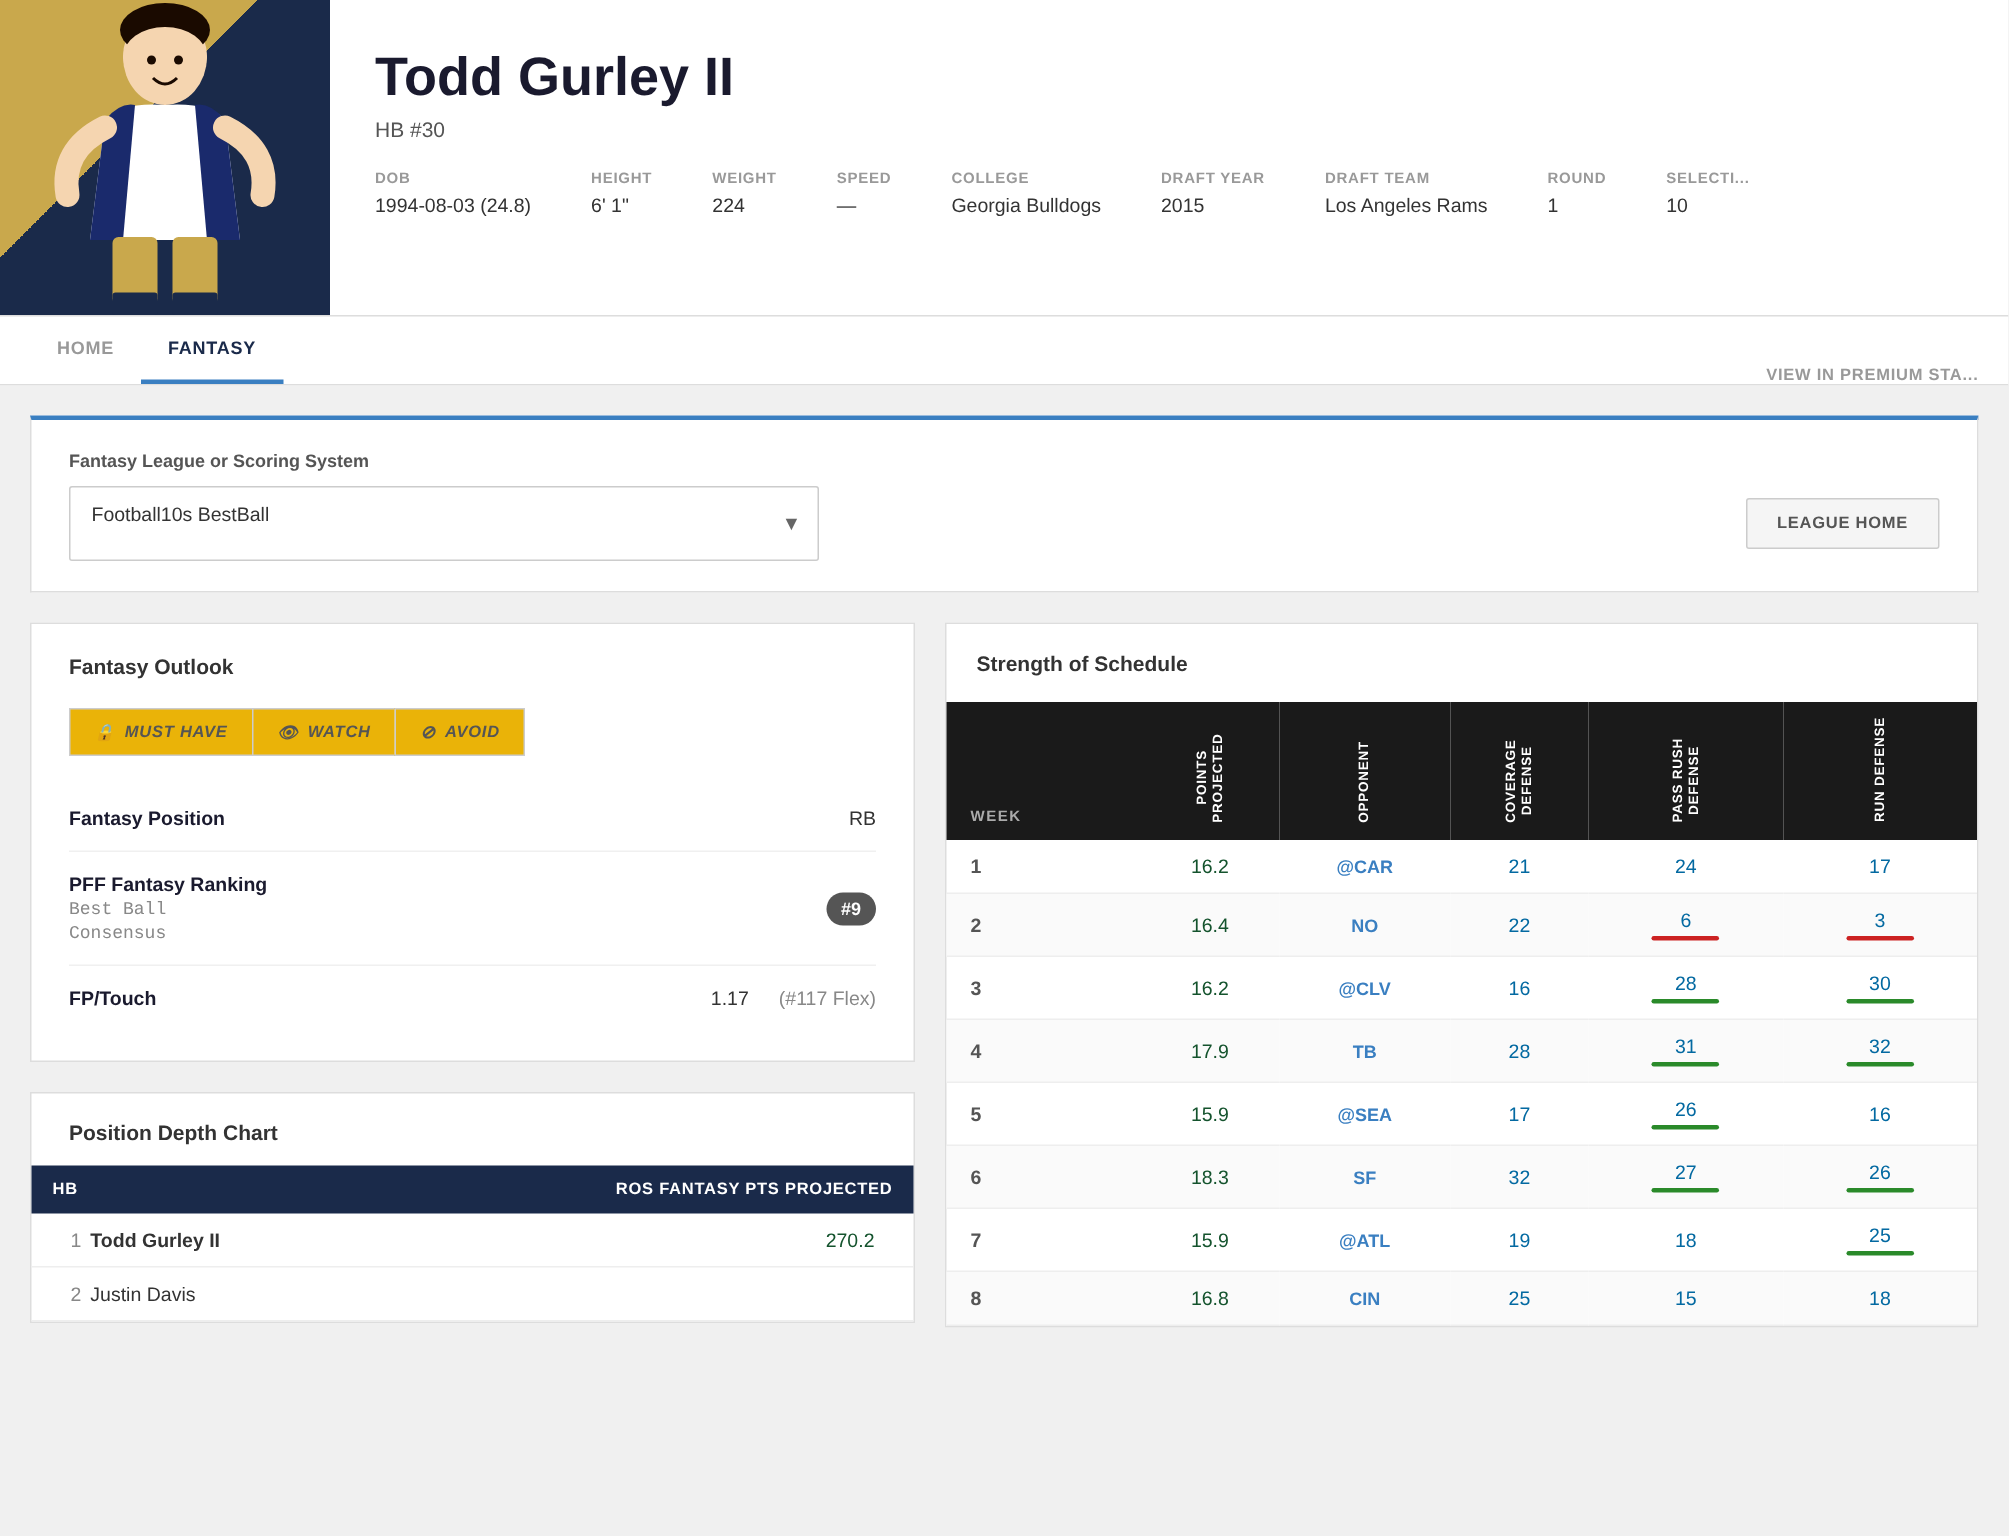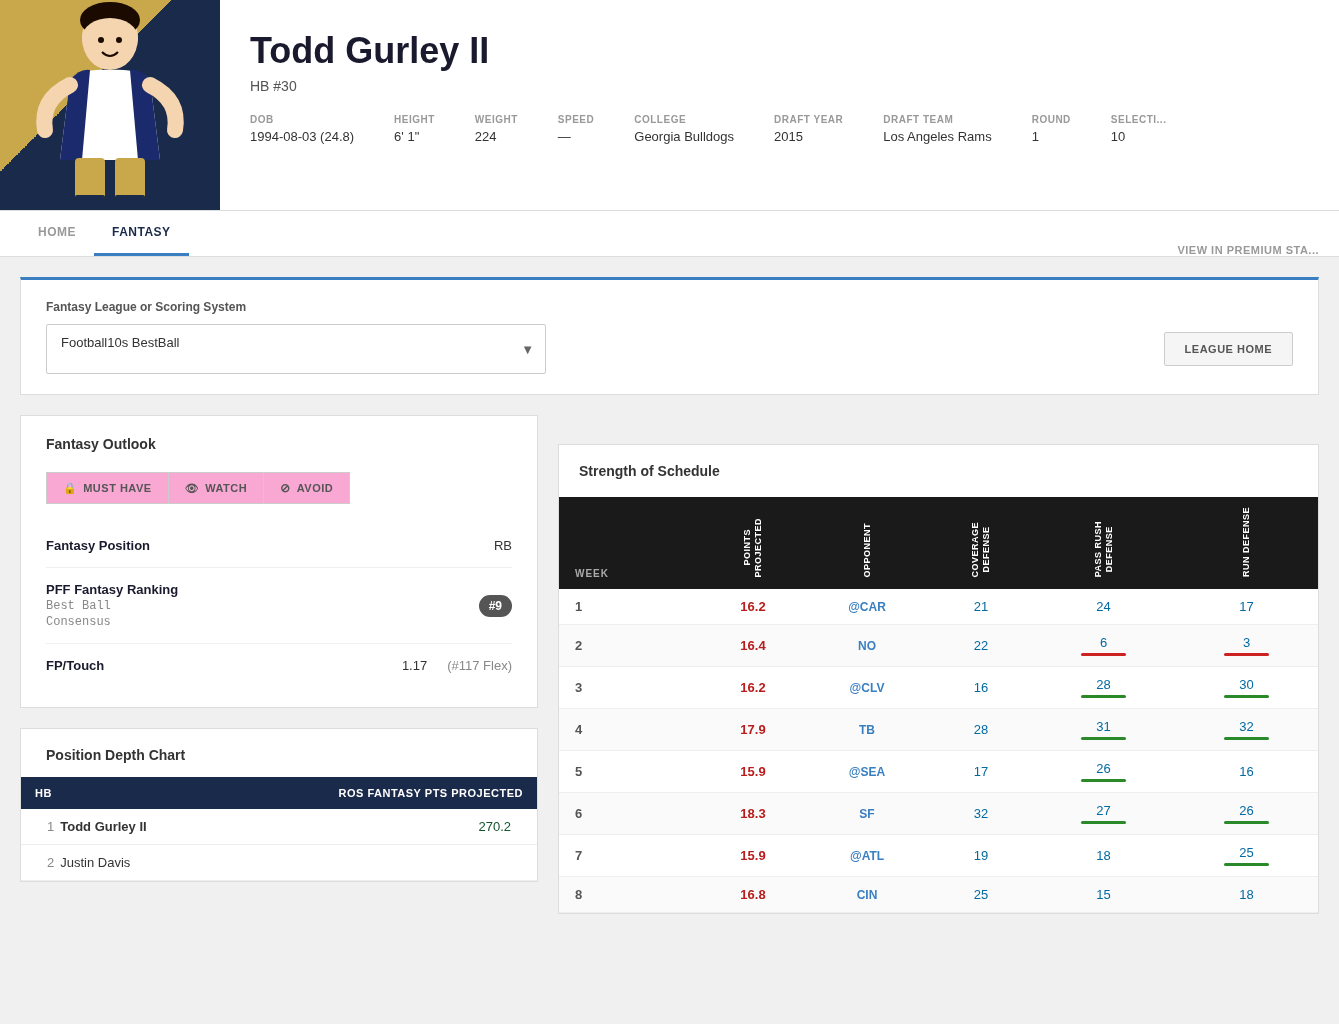--- a/index.html
+++ b/index.html
@@ -160,26 +160,25 @@
       border-radius: 2px;
     }
 
     
     .two-col {
       display: flex;
       gap: 20px;
       align-items: flex-start;
     }
     .left-col {
-      width: 518px;
+      width: 590px;
       flex-shrink: 0;
     }
     .right-col {
       flex: 1;
-      margin-top: 29px;
     }
 
     
     .card {
       background: #fff;
       border: 1px solid #ddd;
       margin-bottom: 20px;
       padding: 20px 25px;
     }
     .card-title {
@@ -196,30 +195,31 @@
       margin-bottom: 10px;
     }
     .mark-buttons {
       display: flex;
       gap: 0;
       margin-bottom: 20px;
     }
     .mark-btn {
       padding: 8px 16px;
       border: 1px solid #ccc;
-      background: #f9a8d4;
+      background: #eab308;
       font-size: 11px;
       font-weight: 600;
       text-transform: uppercase;
       letter-spacing: 0.5px;
       color: #555;
       cursor: pointer;
       display: flex;
       align-items: center;
       gap: 6px;
+      font-style: italic;
     }
     .mark-btn:not(:last-child) {
       border-right: none;
     }
 
     
     .fantasy-row {
       display: flex;
       justify-content: space-between;
       align-items: center;
@@ -341,22 +341,22 @@
       color: #0369a1;
       vertical-align: middle;
     }
     .sos-table tbody td.week-cell {
       text-align: left;
       padding-left: 16px;
       font-weight: 600;
       color: #555;
     }
     .sos-table tbody td.pts-cell {
-      font-weight: 700;
-      color: #b91c1c;
+      font-weight: 400;
+      color: #14532d;
     }
     .sos-table tbody td.opp-cell {
       color: #3a7fc1;
       font-weight: 600;
       font-size: 12px;
     }
     .rank-with-bar {
       display: flex;
       flex-direction: column;
       align-items: center;

